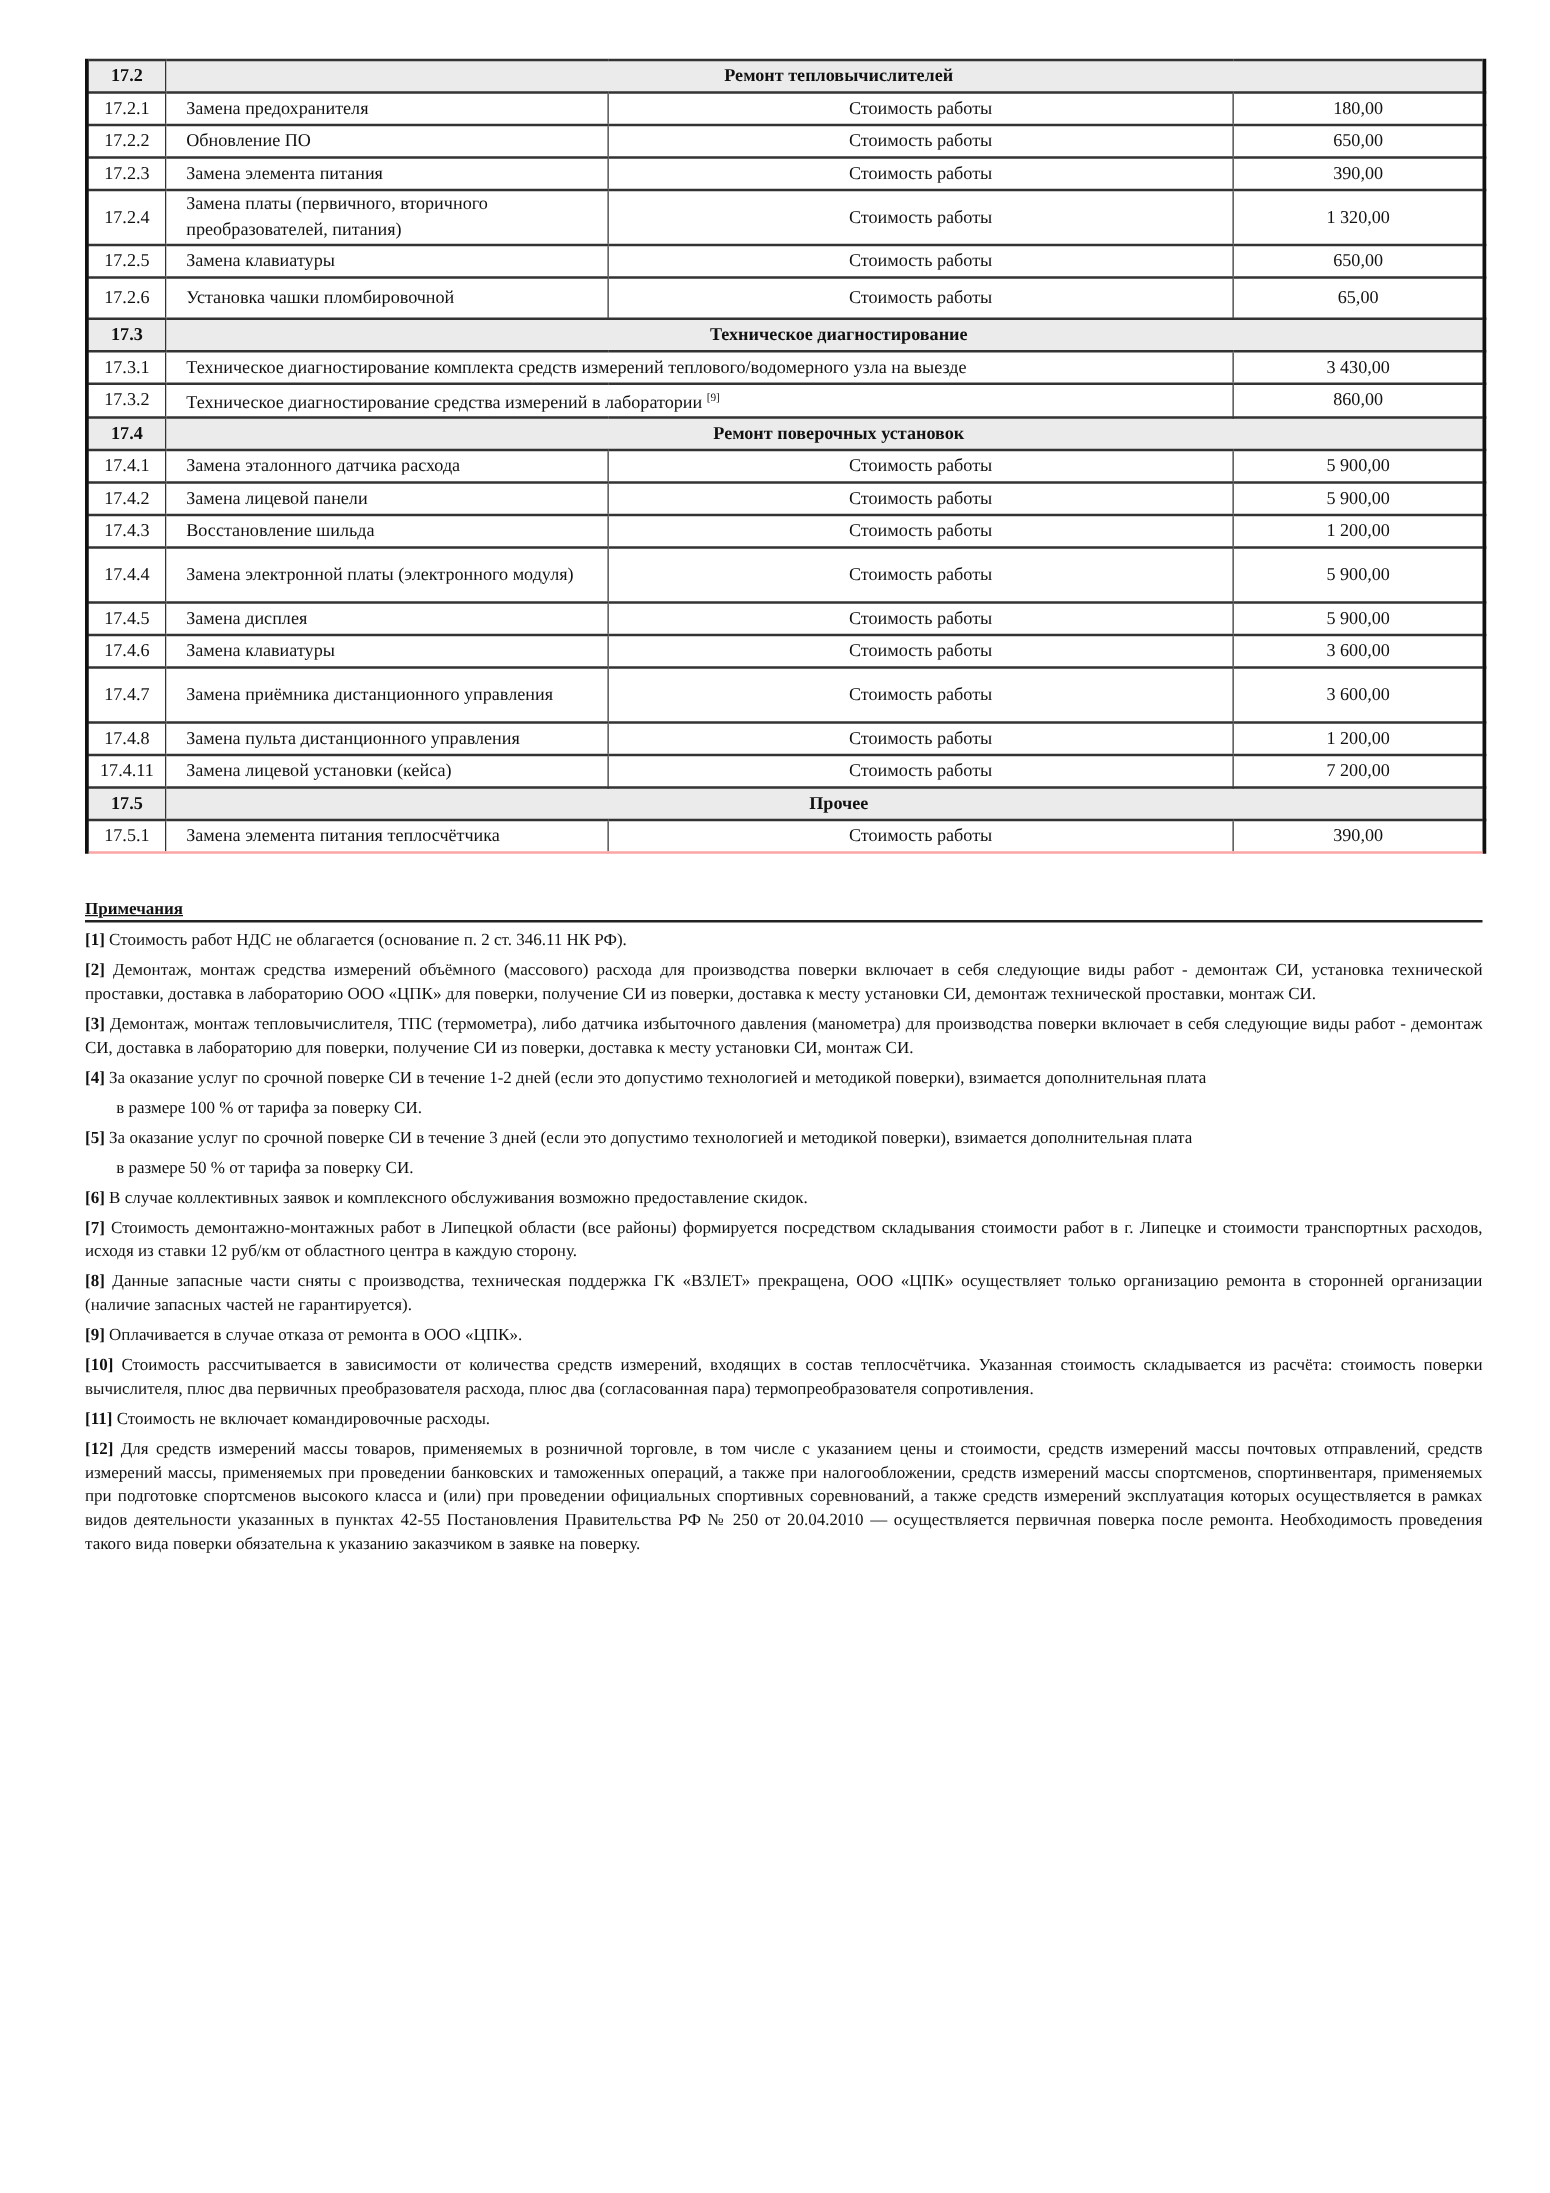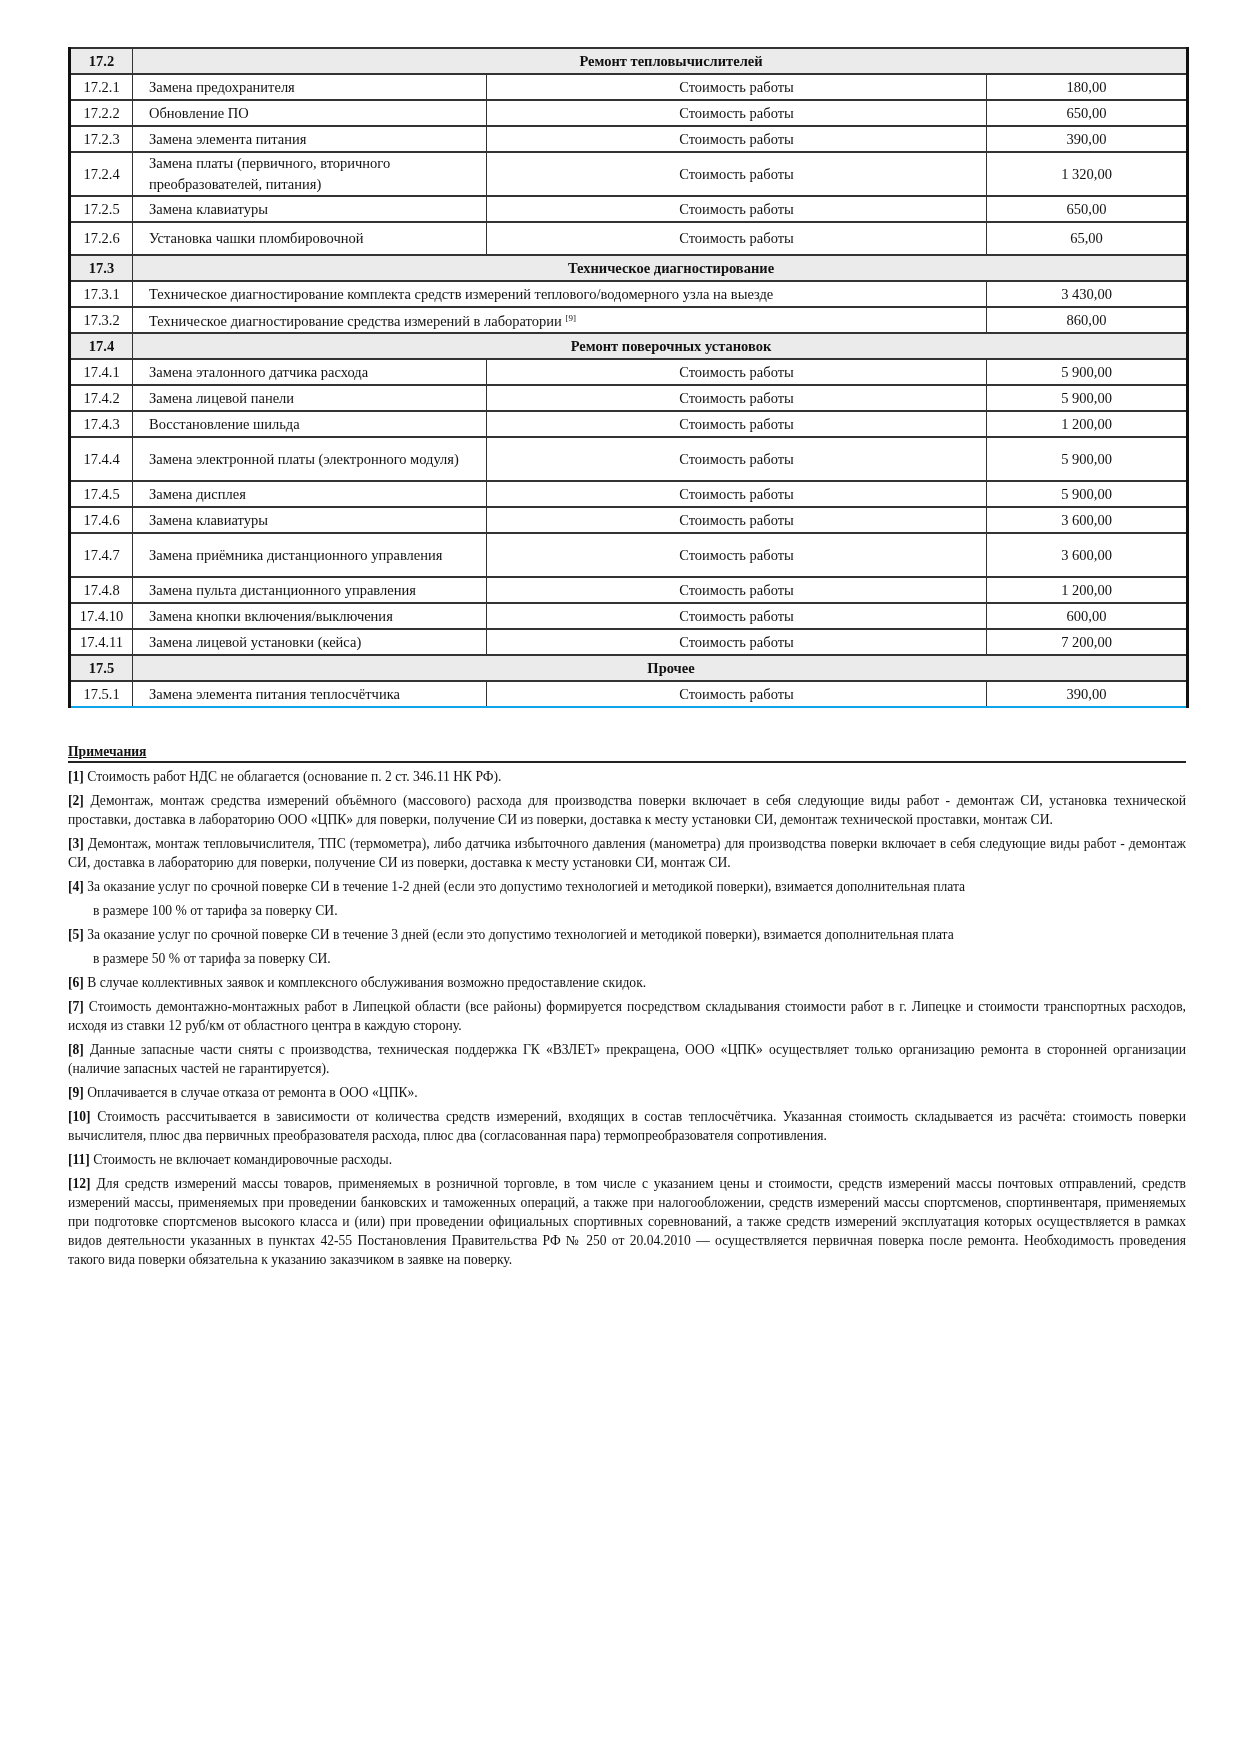--- a/index.html
+++ b/index.html
@@ -4,21 +4,21 @@
 <style>
   html, body { margin: 0; padding: 0; background: #ffffff; }
   body {
     width: 1240px; height: 1754px; position: relative; overflow: hidden;
     font-family: "Liberation Serif", "DejaVu Serif", serif; color: #111;
   }
   .page { position: absolute; left: 68px; top: 47px; width: 1118px; }
   table.price {
     width: 1118px; border-collapse: collapse; table-layout: fixed;
     font-size: 14.5px; border-left: 3px solid #111; border-right: 3px solid #111;
-    border-bottom: 2px solid #0ea5e9;
+    border-bottom: 2px solid #fca5a5;
   }
   table.price td {
     border: 1px solid #333; border-top: 2px solid #333; padding: 0 8px;
     vertical-align: middle; line-height: 21px;
   }
   col.c-num { width: 63px; }
   col.c-name { width: 354px; }
   col.c-type { width: 500px; }
   col.c-price { width: 201px; }
   tr.sec td { background: #ebebeb; font-weight: bold; height: 24px; text-align: center; padding-left: 31px; }
@@ -152,26 +152,20 @@
           <td class="type">Стоимость работы</td>
           <td class="price-v">3 600,00</td>
         </tr>
         <tr class="row">
           <td class="num">17.4.8</td>
           <td class="name"><span>Замена пульта дистанционного управления</span></td>
           <td class="type">Стоимость работы</td>
           <td class="price-v">1 200,00</td>
         </tr>
         <tr class="row">
-          <td class="num">17.4.10</td>
-          <td class="name"><span>Замена кнопки включения/выключения</span></td>
-          <td class="type">Стоимость работы</td>
-          <td class="price-v">600,00</td>
-        </tr>
-        <tr class="row">
           <td class="num">17.4.11</td>
           <td class="name"><span>Замена лицевой установки (кейса)</span></td>
           <td class="type">Стоимость работы</td>
           <td class="price-v">7 200,00</td>
         </tr>
         <tr class="sec">
           <td class="num">17.5</td>
           <td colspan="3">Прочее</td>
         </tr>
         <tr class="row">

